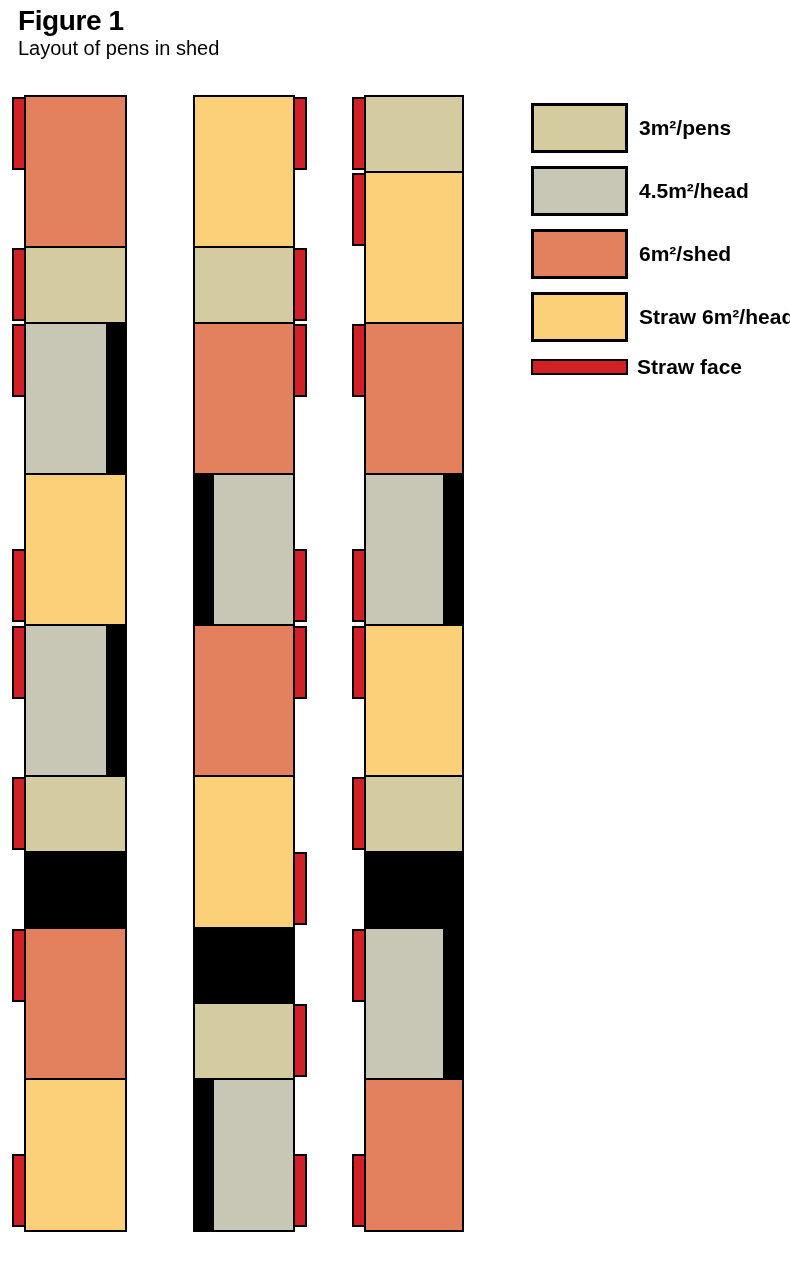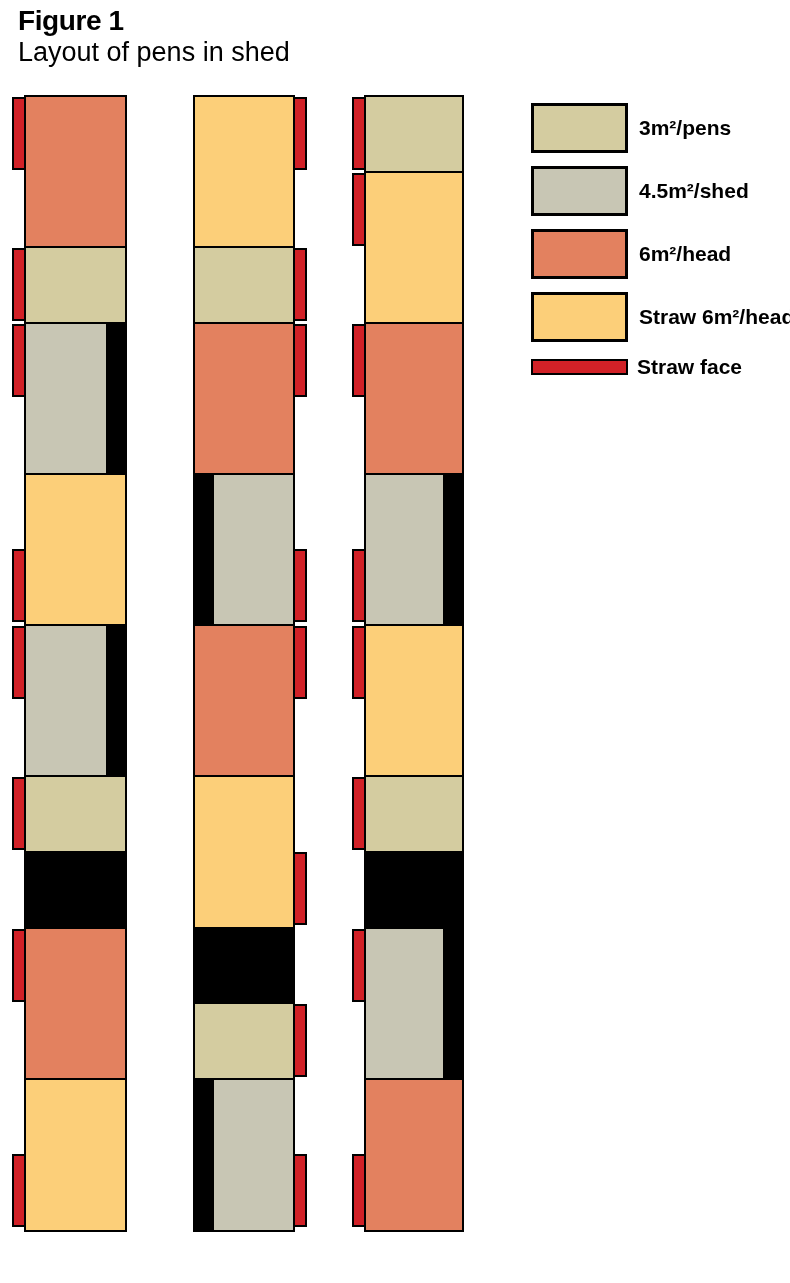--- a/index.html
+++ b/index.html
@@ -1,19 +1,19 @@
 <!DOCTYPE html>
 <html><head>
 <meta charset="utf-8">
 <style>
   html,body{margin:0;padding:0;background:#ffffff;}
   body{width:790px;height:1283px;position:relative;overflow:hidden;
        font-family:"Liberation Sans","DejaVu Sans",sans-serif;color:#000;}
   .title{position:absolute;left:18px;top:5px;font-size:28px;font-weight:bold;letter-spacing:-0.4px;}
-  .subtitle{position:absolute;left:18px;top:37px;font-size:27px;}
+  .subtitle{position:absolute;left:18px;top:37px;font-size:20px;}
   .diagram{position:absolute;left:0;top:0;width:790px;height:1283px;}
   .seg{position:absolute;border:2.5px solid #000;box-sizing:border-box;}
   .strip{position:absolute;top:0;bottom:0;width:19px;background:#000;}
   .strip.left{left:0;}
   .strip.right{right:0;}
   .feed{position:absolute;border:2px solid #000;box-sizing:border-box;}
   .legend{position:absolute;left:531px;top:103px;}
   .legend-row{display:flex;align-items:center;margin-bottom:13px;}
   .legend-swatch{width:97px;height:50px;border:3px solid #000;box-sizing:border-box;margin-right:11px;flex:none;}
   .legend-bar-row{margin-top:6px;}
@@ -92,25 +92,25 @@
     <div class="seg" style="left: 364px; width: 100px; top: 1078px; height: 153.5px; background: rgb(227, 129, 95);"></div>
   </div>
 
 <div class="legend" id="legend">
     <div class="legend-row">
       <div class="legend-swatch" style="background: rgb(212, 204, 160);"></div>
       <div class="legend-label">3m²/pens</div>
     </div>
     <div class="legend-row">
       <div class="legend-swatch" style="background: rgb(200, 198, 180);"></div>
-      <div class="legend-label">4.5m²/shed</div>
+      <div class="legend-label">4.5m²/head</div>
     </div>
     <div class="legend-row">
       <div class="legend-swatch" style="background: rgb(227, 129, 95);"></div>
-      <div class="legend-label">6m²/head</div>
+      <div class="legend-label">6m²/shed</div>
     </div>
     <div class="legend-row">
       <div class="legend-swatch" style="background: rgb(252, 207, 121);"></div>
       <div class="legend-label">Straw 6m²/head</div>
     </div>
     <div class="legend-row legend-bar-row">
       <div class="legend-bar" style="background: rgb(209, 33, 39);"></div>
       <div class="legend-label">Straw face</div>
     </div>
   </div>

